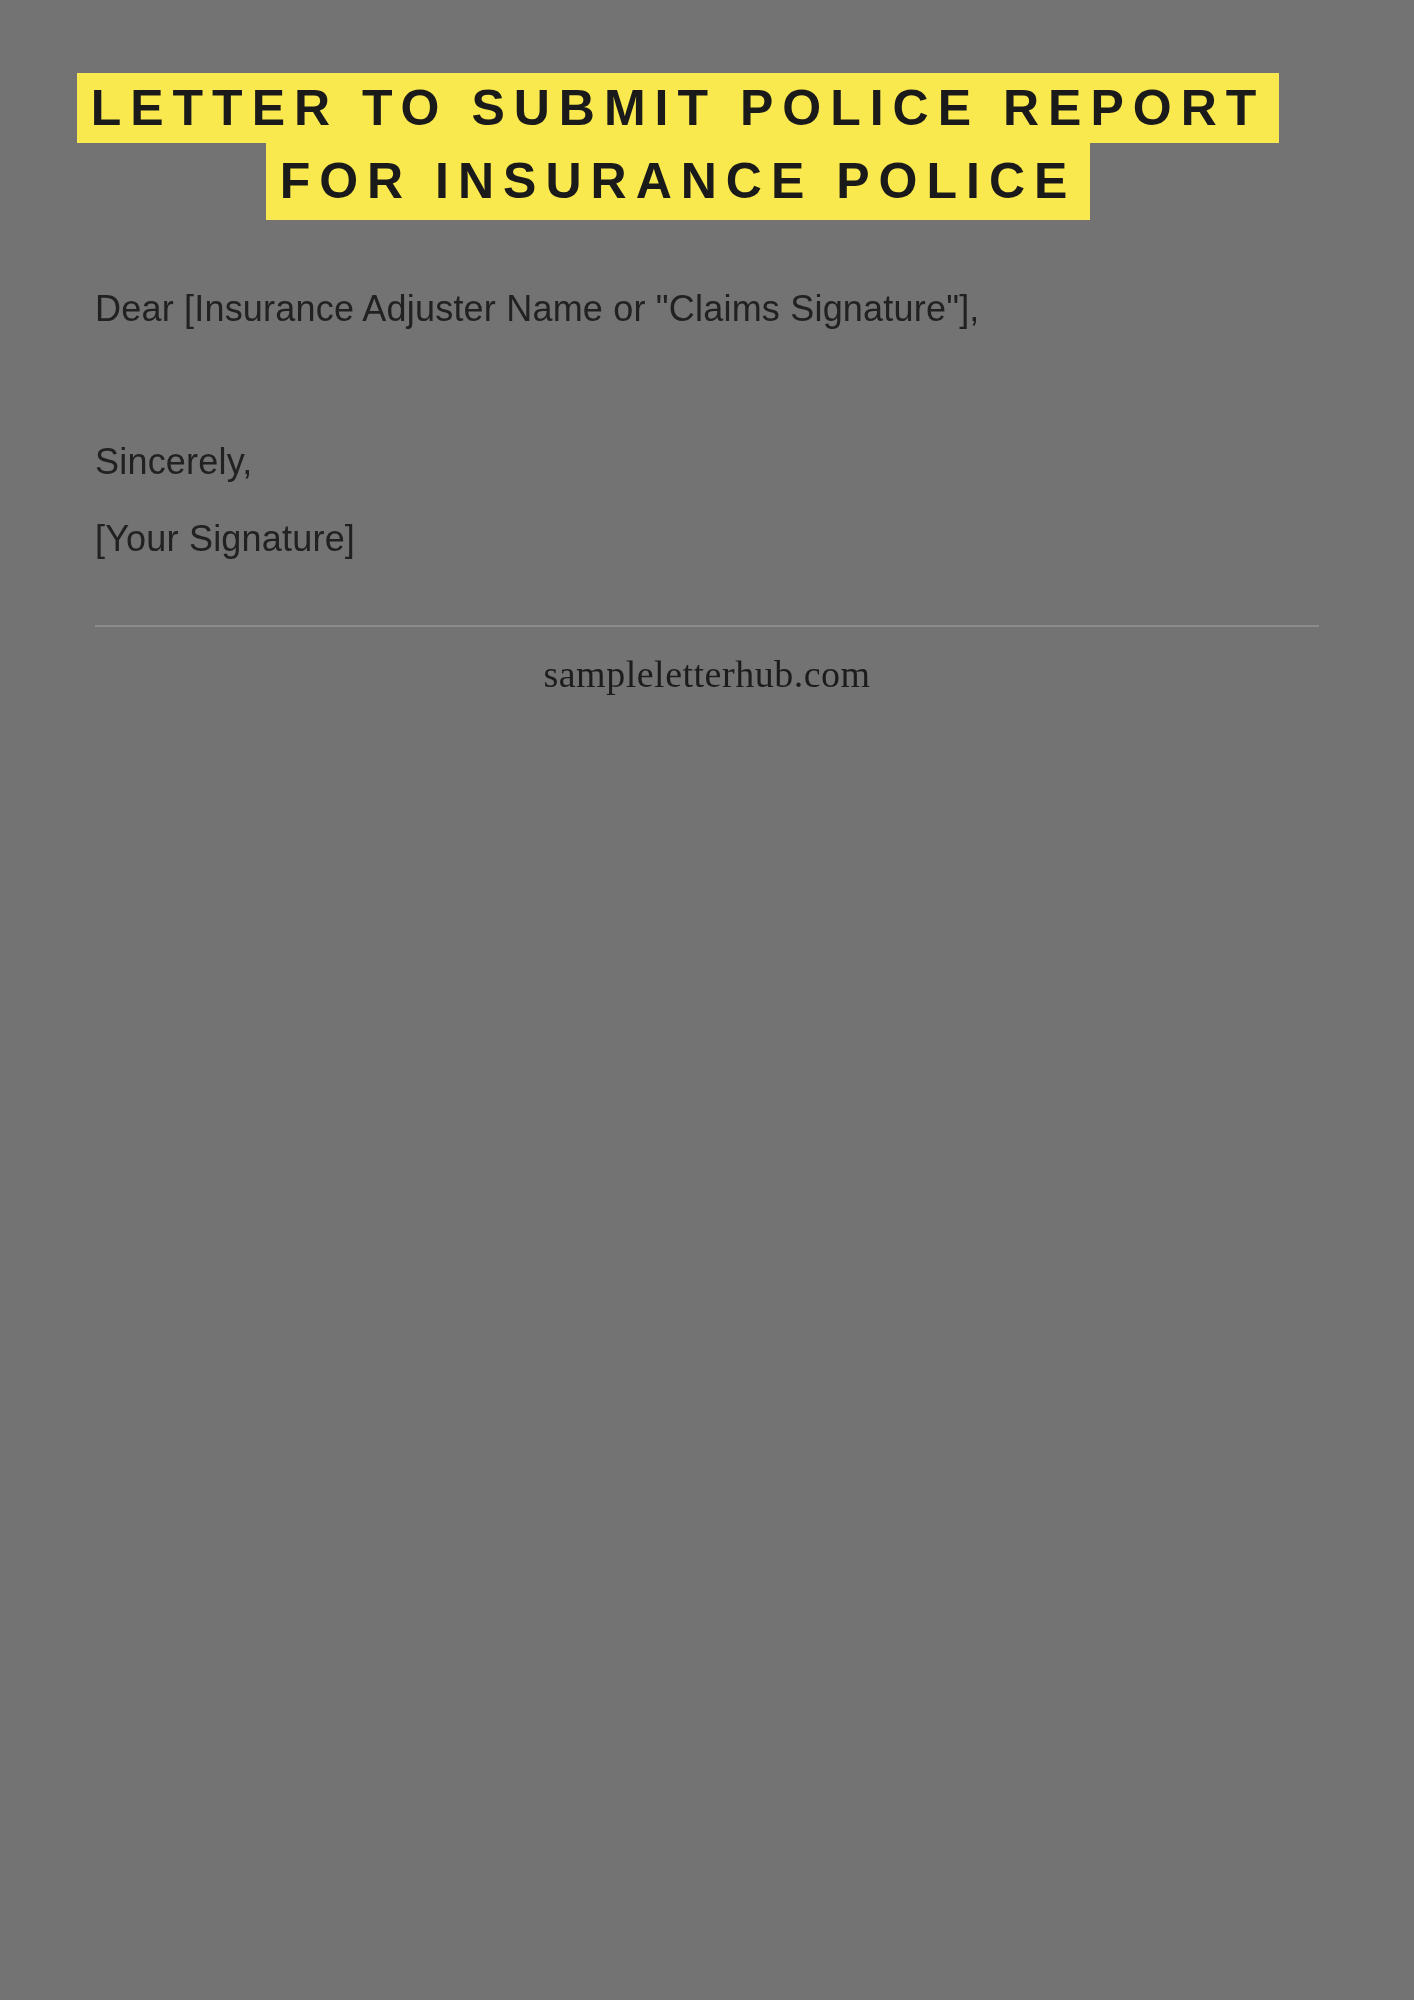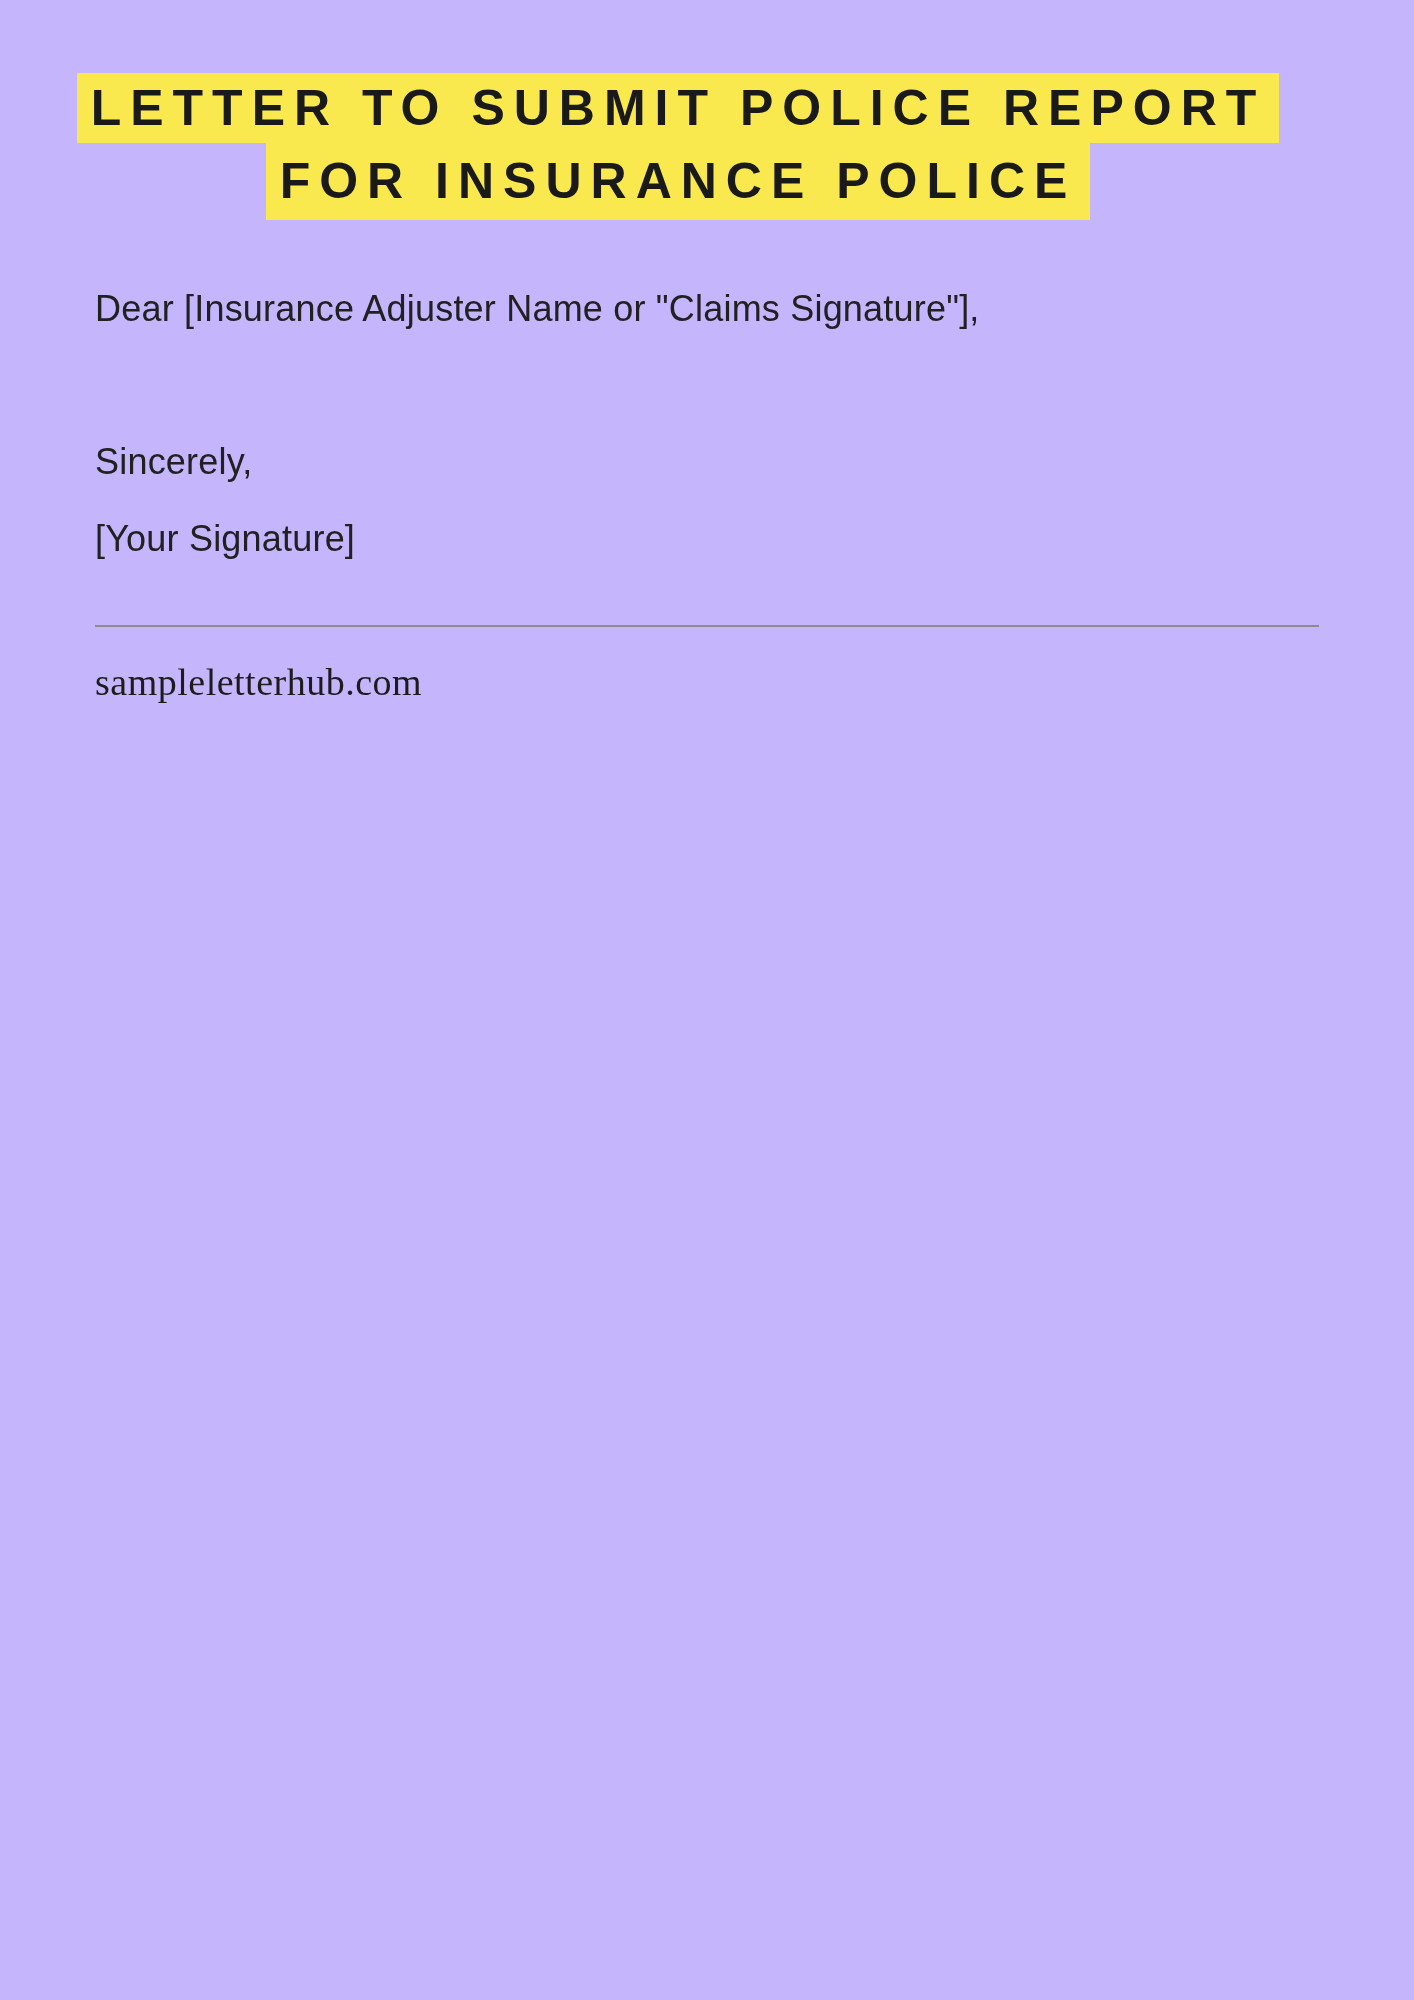--- a/index.html
+++ b/index.html
@@ -6,21 +6,21 @@
     margin: 0;
     padding: 0;
     background: #ffffff;
   }
   .page {
     position: relative;
     width: 1414px;
     height: 2000px;
     box-sizing: border-box;
     padding: 73px 95px 0 95px;
-    background: #c4b5fd;
+    background: #737373;
     overflow: hidden;
     font-family: "Liberation Sans", "DejaVu Sans", sans-serif;
   }
   
   .title-block {
     position: relative;
     left: -29px;              
     text-align: center;
     margin: 0 0 50px 0;
   }
@@ -47,22 +47,22 @@
     letter-spacing: 0.2px;
   }
   .letter-body p.closing { margin-bottom: 0; }
   
   .footer-rule {
     border: none;
     border-top: 2px solid #8c8c8c;
     margin: 48px 0 0 0;
   }
   .site-name {
-    margin-top: 32px;
-    text-align: left;
+    margin-top: 24px;
+    text-align: center;
     font-family: "Liberation Serif", "DejaVu Serif", serif;
     font-size: 38px;
     line-height: 46px;
     color: #1c1c1c;
     letter-spacing: 0.5px;
   }
 </style>
 </head>
 <body>
 

